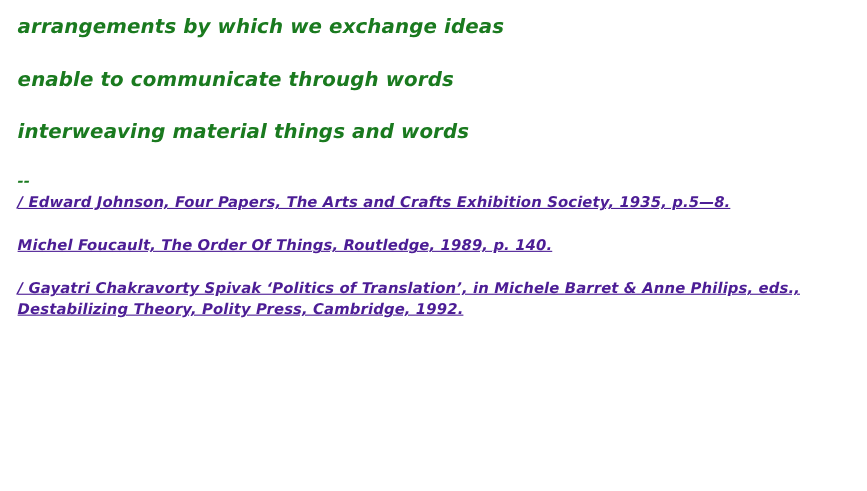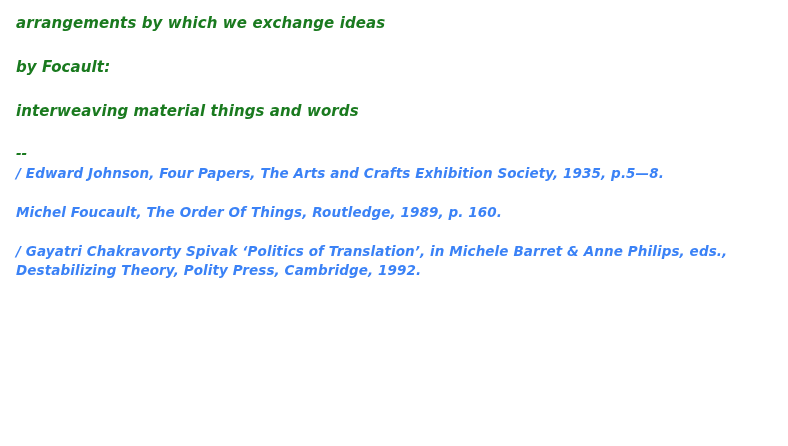--- a/index.html
+++ b/index.html
@@ -17,61 +17,62 @@
     position: relative;
     width: 788px;
     height: 446px;
     box-sizing: border-box;
     padding: 14px 16px 0 16px;
   }
   .line {
     color: #1a7a1f;
     font-style: italic;
     font-weight: bold;
-    font-size: 15px;
+    font-size: 18px;
     line-height: 1.25;
     letter-spacing: 0.1px;
     margin: 0 0 25px 0;
     white-space: pre-wrap;
   }
   .refs {
     margin-top: 0;
   }
   .ref {
-    color: #3b82f6;
+    color: #4c1d95;
     font-style: italic;
     font-weight: bold;
     font-size: 13.5px;
     line-height: 1.4;
     letter-spacing: 0.1px;
     margin: 0 0 20px 0;
     max-width: 760px;
+    text-decoration: underline;
   }
   .ref.last {
     margin-bottom: 16px;
   }
   .sep {
     color: #1a7a1f;
     font-style: italic;
     font-weight: bold;
     font-size: 13.5px;
     line-height: 1.25;
     margin: 0 0 2px 0;
   }
 </style>
 </head>
 <body>
 
 <div class="page">
 
   <p class="line">arrangements by which we exchange ideas</p>
-  <p class="line">by Focault:</p>
+  <p class="line">enable to communicate through words</p>
   <p class="line">interweaving material things and words</p>
 
   <p class="sep">--</p>
 
   <div class="refs">
     <p class="ref">/ Edward Johnson, Four Papers, The Arts and Crafts Exhibition Society, 1935, p.5—8.</p>
-    <p class="ref">Michel Foucault, The Order Of Things, Routledge, 1989, p. 160.</p>
+    <p class="ref">Michel Foucault, The Order Of Things, Routledge, 1989, p. 140.</p>
     <p class="ref last">/ Gayatri Chakravorty Spivak ‘Politics of Translation’, in Michele Barret &amp; Anne Philips, eds., Destabilizing Theory, Polity Press, Cambridge, 1992.</p>
   </div>
 
 </div>
 
 </body></html>

